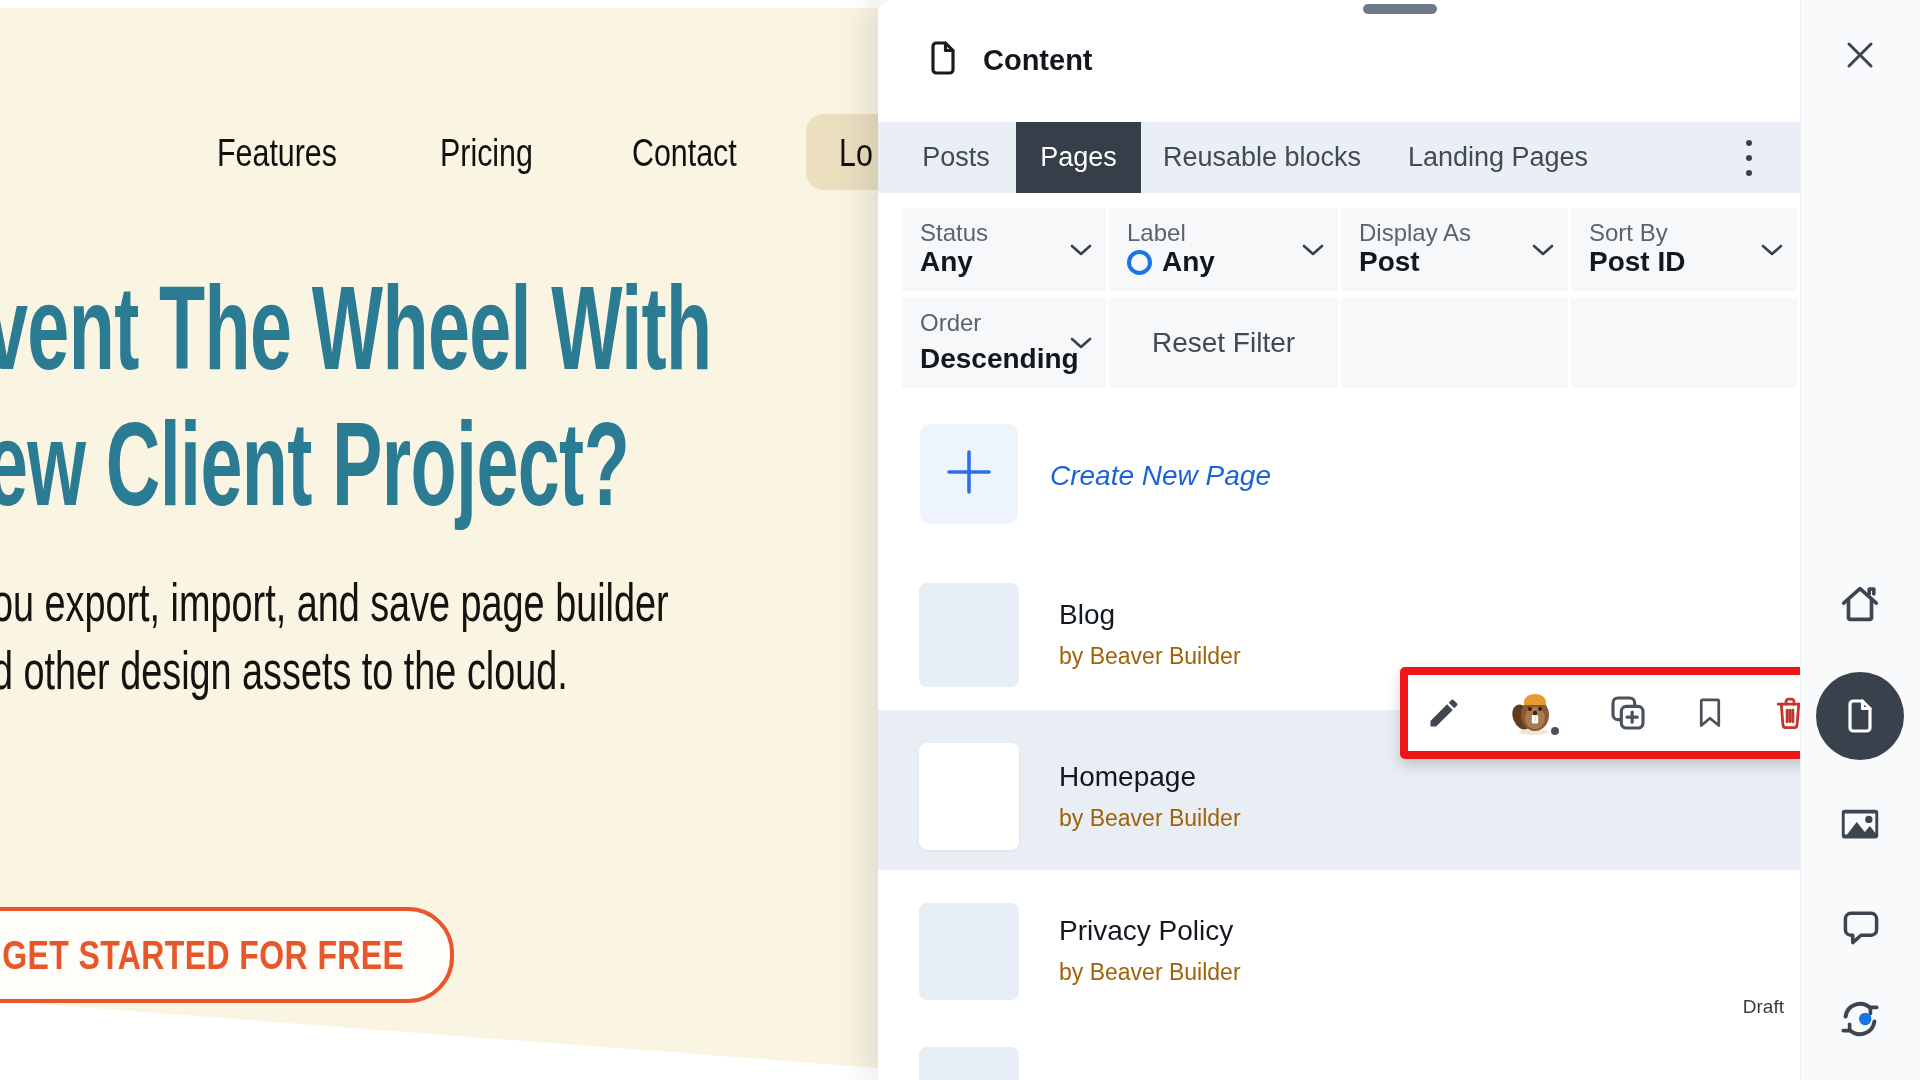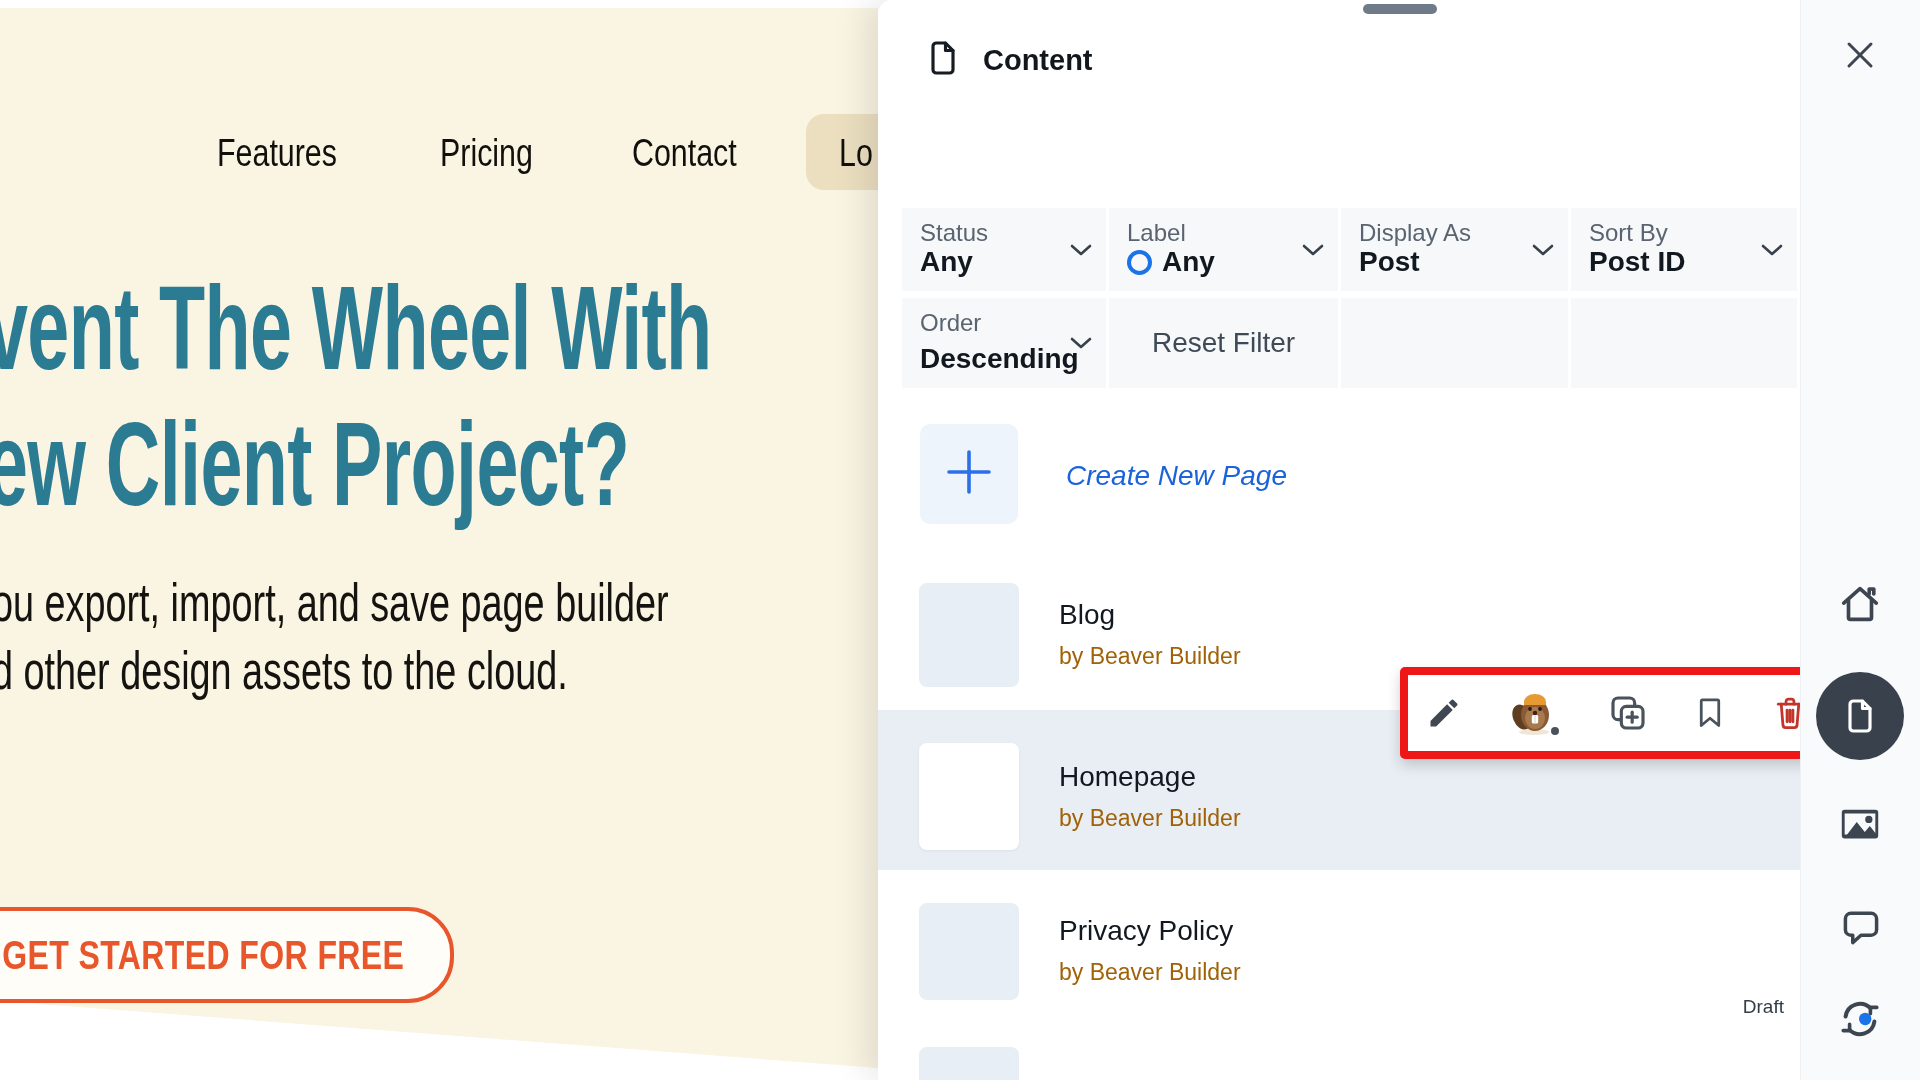--- a/index.html
+++ b/index.html
@@ -46,21 +46,21 @@
   .fcell .flabel{position:absolute;left:18px;top:11px;font-size:24px;color:#5a6470;}
   .fcell .fvalue{position:absolute;left:18px;bottom:13px;font-size:28px;color:#12181f;
                  display:flex;align-items:center;gap:10px;font-weight:bold;}
   .fcell .chev{position:absolute;right:14px;top:50%;margin-top:-7px;}
   .ring{display:inline-block;width:17px;height:17px;border:4px solid #1a73e8;border-radius:50%;}
   .reset-cell{display:flex;align-items:center;justify-content:center;font-size:28px;color:#3f4a56;}
 
   .create-square{position:absolute;left:42px;top:424px;width:98px;height:100px;border-radius:10px;
                  background:#eef4fc;display:flex;align-items:center;justify-content:center;cursor:pointer;}
   .create-link{position:absolute;left:172px;top:460px;font-size:28px;font-style:italic;
-               font-weight:500;color:#1b63d8;cursor:pointer;margin-left:16px;}
+               font-weight:500;color:#1b63d8;cursor:pointer;}
 
   .row{position:absolute;left:0;width:922px;cursor:pointer;}
   .row.selected{background:#e9eef4;}
   .thumb{position:absolute;left:41px;border-radius:8px;background:#e8eef5;}
   .thumb.white{background:#ffffff;box-shadow:0 1px 3px rgba(0,0,0,.06);}
   .item-title{position:absolute;left:181px;font-size:28px;color:#12181f;}
   .item-author{position:absolute;left:181px;font-size:23px;color:#a16207;}
   .draft-badge{position:absolute;right:16px;font-size:19px;color:#343c46;}
 
   .annotation{position:absolute;left:522px;top:667px;width:382px;height:76px;background:#ffffff;
@@ -109,20 +109,33 @@
     <div class="drag-handle"></div>
 
     <div class="panel-header-icon">
       <svg width="40" height="40" viewBox="0 0 24 24" fill="none" stroke="#161c22" stroke-width="1.9" stroke-linejoin="round" stroke-linecap="round">
         <path d="M8 3h5.5L18 7.5V19a2 2 0 0 1-2 2H8a2 2 0 0 1-2-2V5a2 2 0 0 1 2-2z"></path>
         <path d="M13.5 3v4.5H18"></path>
       </svg>
     </div>
     <div class="panel-title">Content</div>
 
+    <div class="tabbar">
+      <div class="tab" style="left:30px;width:96px">Posts</div>
+      <div class="tab active" style="left:138px;width:125px">Pages</div>
+      <div class="tab" style="left:276px;width:216px">Reusable blocks</div>
+      <div class="tab" style="left:522px;width:196px">Landing Pages</div>
+      <div class="kebab">
+        <svg width="10" height="42" viewBox="0 0 10 42">
+          <circle cx="5" cy="6" r="3" fill="#39424c"></circle>
+            <circle cx="5" cy="21" r="3" fill="#39424c"></circle>
+          <circle cx="5" cy="36" r="3" fill="#39424c"></circle>
+        </svg>
+      </div>
+    </div>
 
     <div class="fcell" style="left:24px;top:208px;width:204px;height:83px">
       <div class="flabel">Status</div>
       <div class="fvalue">Any</div>
       <span class="chev">
         <svg width="22" height="14" viewBox="0 0 22 14" fill="none" stroke="#39424c" stroke-width="2.6" stroke-linecap="round" stroke-linejoin="round">
             <polyline points="2,3 11,11 20,3"></polyline>
           </svg>
       </span>
     </div>

